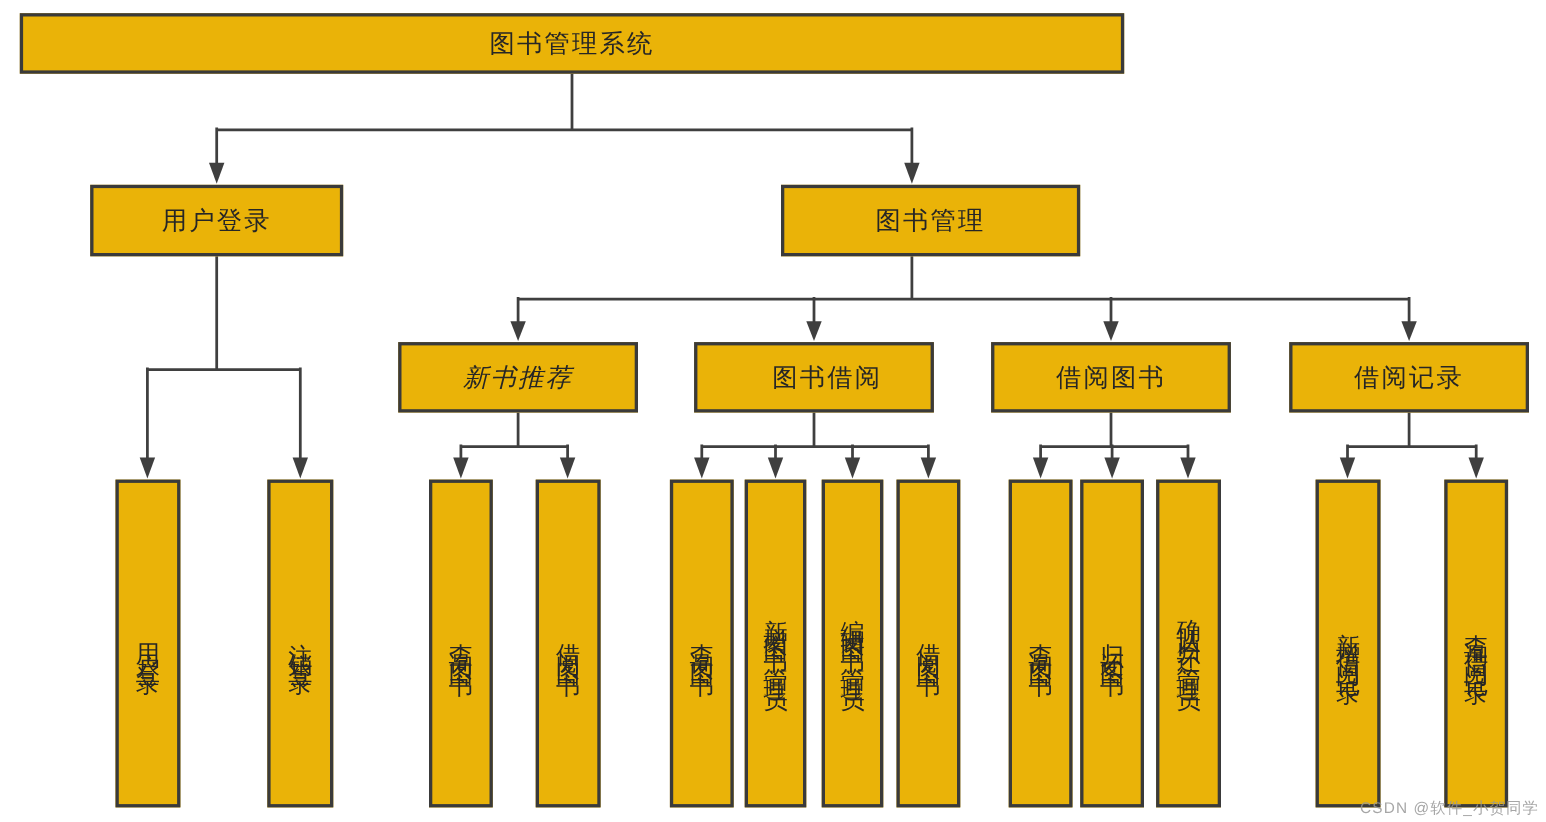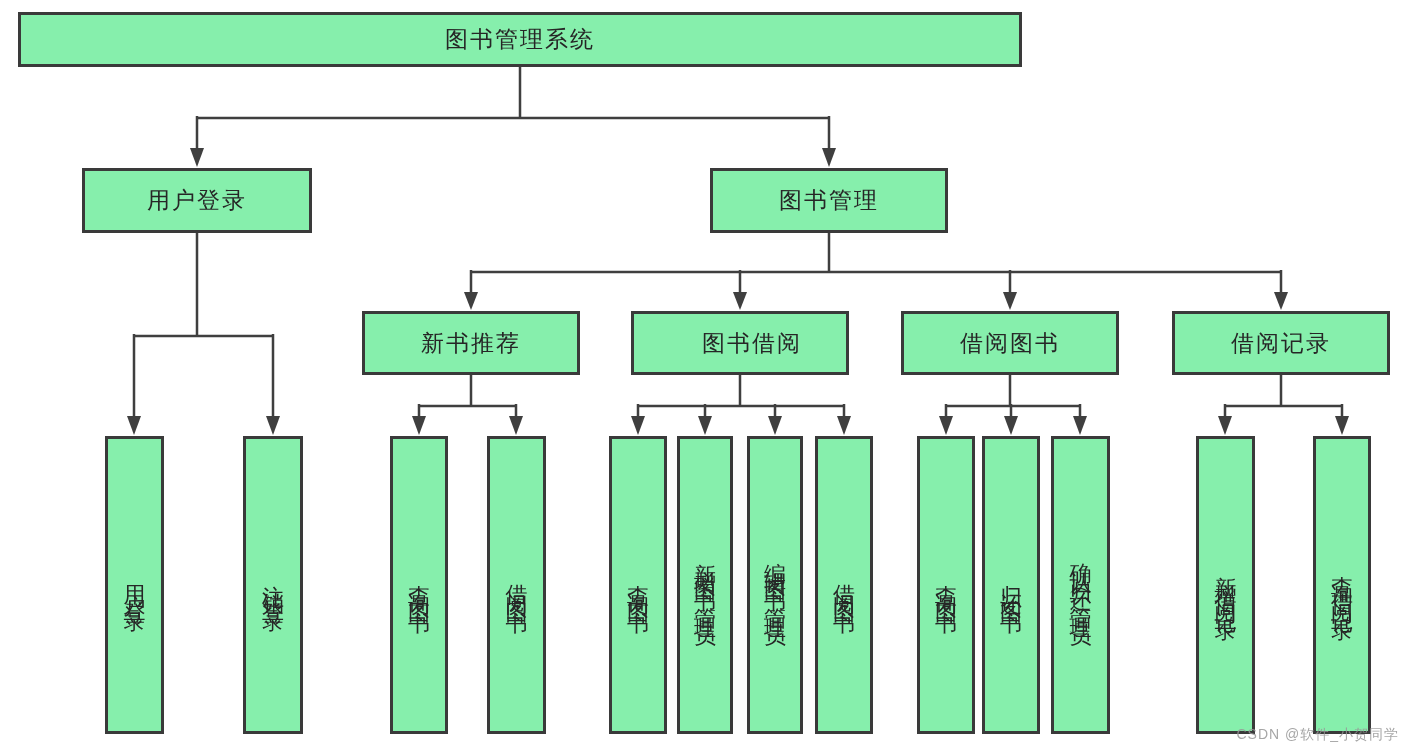--- a/index.html
+++ b/index.html
@@ -7,21 +7,21 @@
     position:relative;
     width:1405px;height:747px;
     background:#ffffff;
     font-family:"Liberation Sans", sans-serif;
     overflow:hidden;
   }
   #connectors{position:absolute;left:0;top:0;z-index:1;}
   .box{
     position:absolute;
     box-sizing:border-box;
-    background:#86efac;
+    background:#eab308;
     border:3px solid #3a3a3a;
     display:flex;align-items:center;justify-content:center;
     color:#262626;
     z-index:2;
   }
   .hlabel{
     font-size:23px;
     letter-spacing:2px;
     white-space:nowrap;
   }
@@ -89,25 +89,25 @@
     </g>
   </svg>
 
   <div class="box" style="left:18px;top:12px;width:1004px;height:55px;">
     <span class="hlabel">图书管理系统</span>
   </div>
 
   <div class="box" style="left:82px;top:168px;width:230px;height:65px;">
     <span class="hlabel">用户登录</span>
   </div>
-  <div class="box" style="left:710px;top:168px;width:238px;height:65px;">
+  <div class="box" style="left:710px;top:168px;width:272px;height:65px;">
     <span class="hlabel">图书管理</span>
   </div>
 
-  <div class="box" style="left:362px;top:311px;width:218px;height:64px;">
+  <div class="box" style="left:362px;top:311px;width:218px;height:64px;font-style:italic;">
     <span class="hlabel">新书推荐</span>
   </div>
   <div class="box" style="left:631px;top:311px;width:218px;height:64px;padding-left:24px;">
     <span class="hlabel">图书借阅</span>
   </div>
   <div class="box" style="left:901px;top:311px;width:218px;height:64px;">
     <span class="hlabel">借阅图书</span>
   </div>
   <div class="box" style="left:1172px;top:311px;width:218px;height:64px;">
     <span class="hlabel">借阅记录</span>

